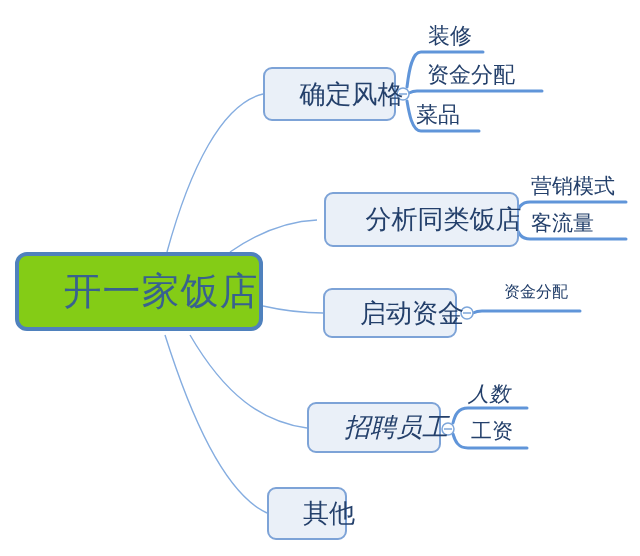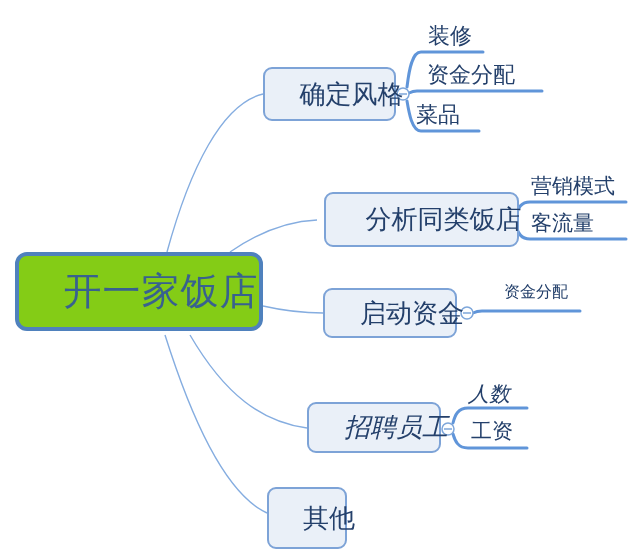--- a/index.html
+++ b/index.html
@@ -48,21 +48,21 @@
     background: #eaf0f8;
     border: 2px solid #7da3d7;
     border-radius: 9px;
     color: #24406b;
     font-size: 26px;
   }
   #topic-determine-style        { left: 263px; top: 67px;  width: 133px; height: 54px; }
   #topic-analyze-similar        { left: 317px; top: 192px; width: 195px; height: 55px; margin-left: 7px; }
   #topic-startup-capital        { left: 323px; top: 288px; width: 134px; height: 50px; }
   #topic-recruit-staff          { left: 307px; top: 402px; width: 134px; height: 51px; font-style: italic; }
-  #topic-other                  { left: 267px; top: 487px; width: 80px;  height: 62px; }
+  #topic-other                  { left: 267px; top: 487px; width: 80px;  height: 53px; }
   .leaf-label {
     position: absolute;
     color: #24406b;
     font-size: 22px;
     line-height: 1.15;
     white-space: nowrap;
     cursor: default;
   }
   #subtopic-decoration      { left: 428px; top: 23px;  }
   #subtopic-buy-necessities { left: 427px; top: 62px;  }

